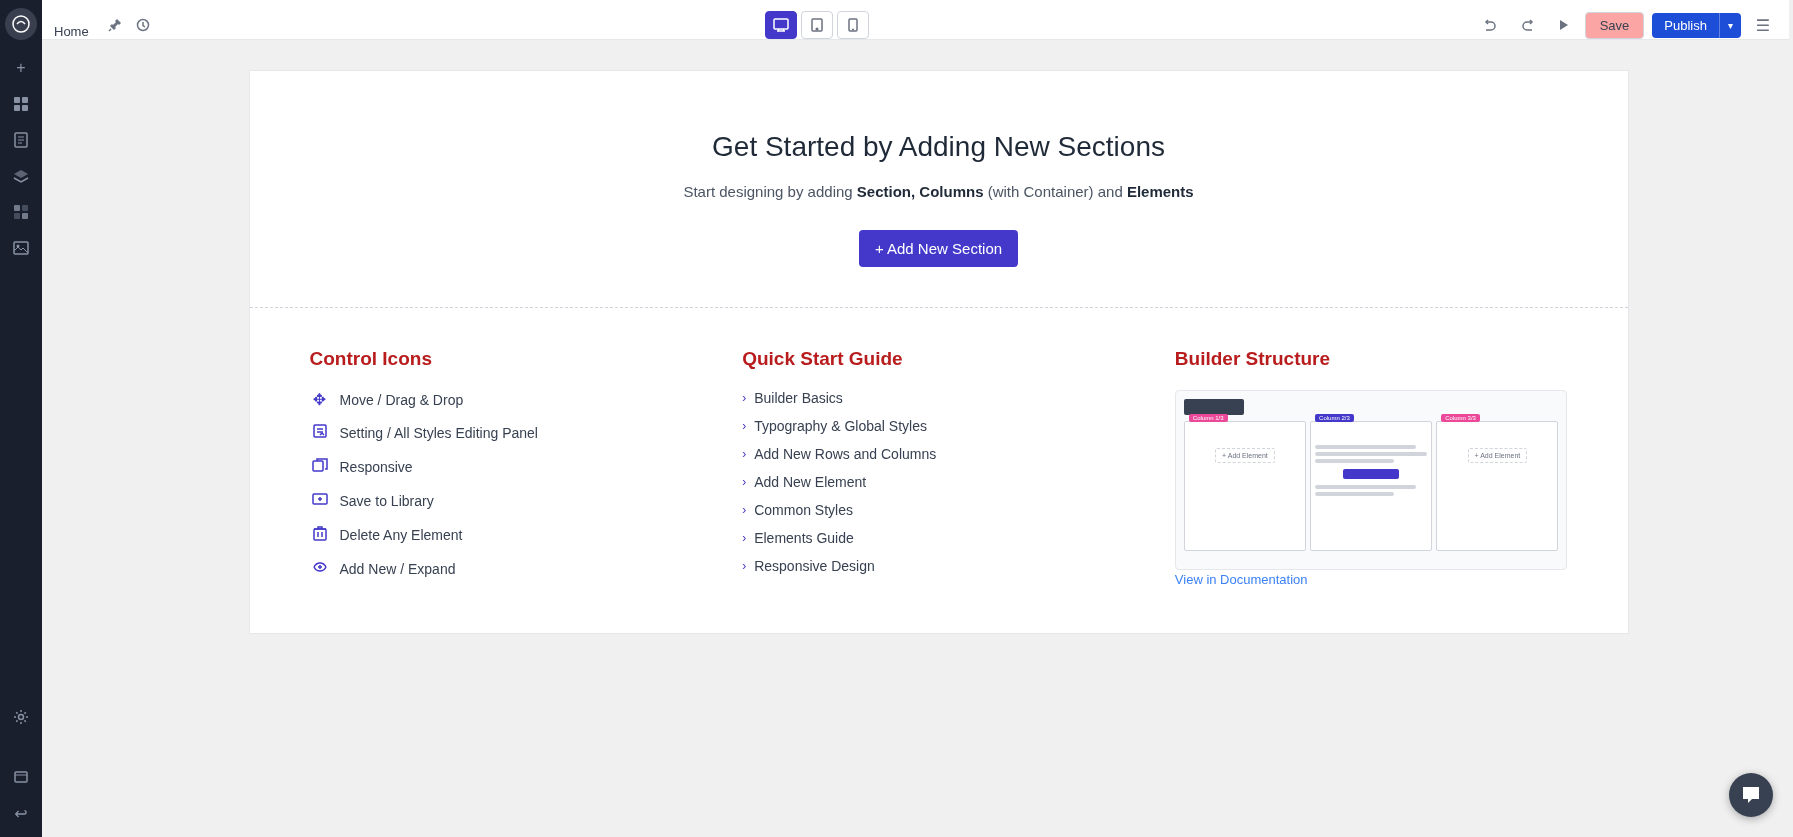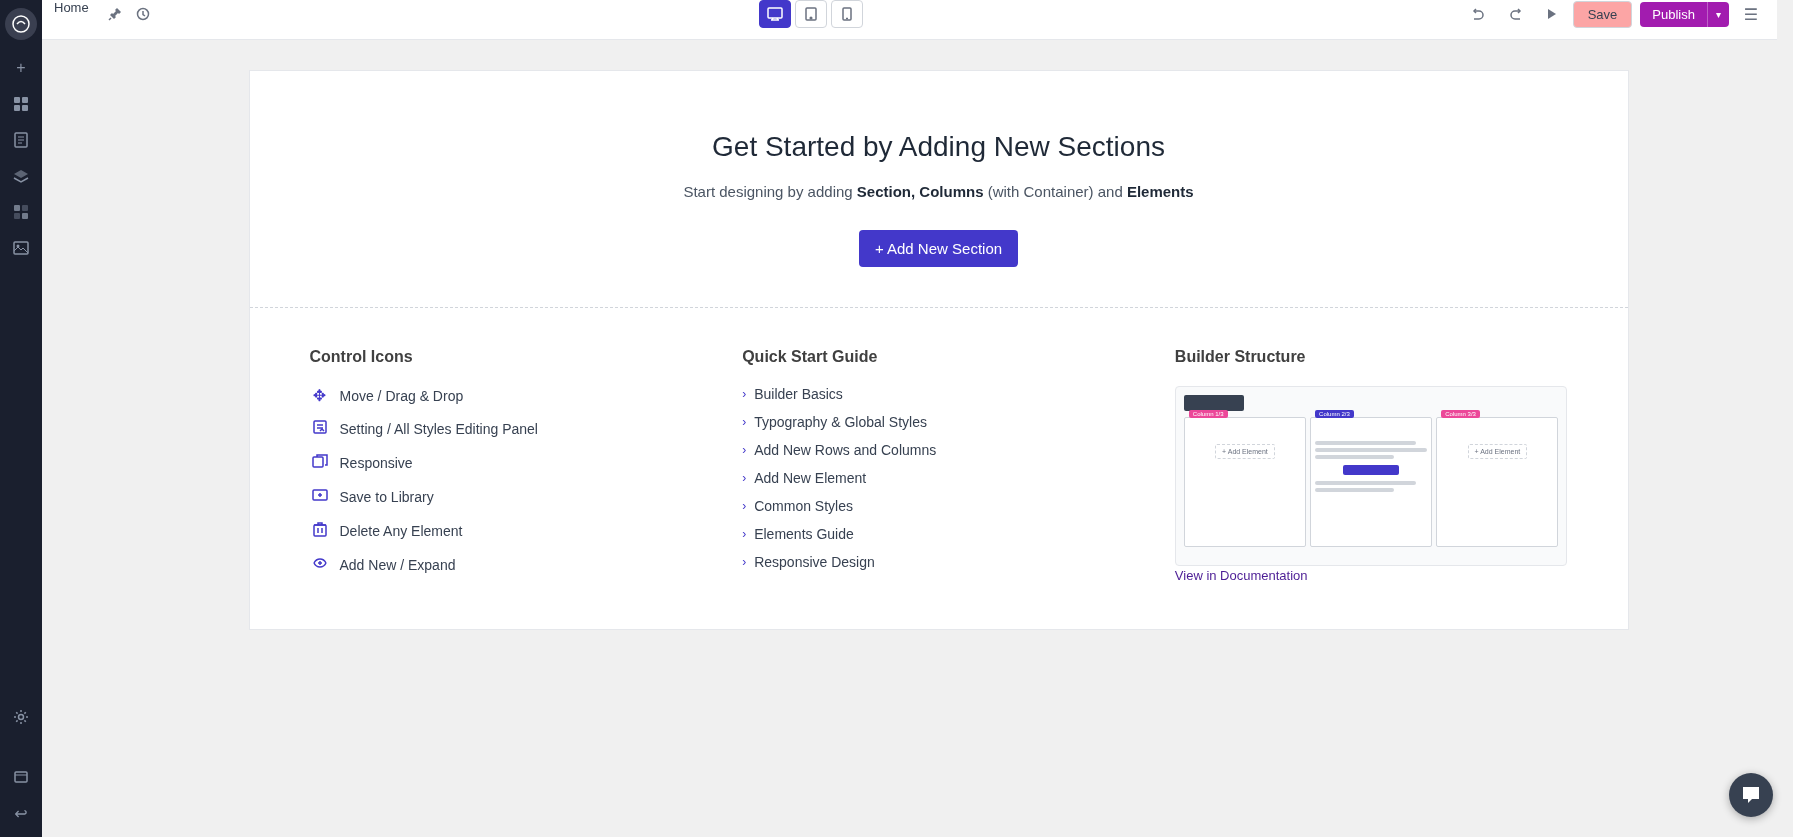--- a/index.html
+++ b/index.html
@@ -43,26 +43,26 @@
       font-size: 16px;
     }
     .sidebar-spacer { flex: 1; }
     .sidebar-bottom { display: flex; flex-direction: column; align-items: center; gap: 4px; }
 
     
     .topbar {
       position: fixed;
       top: 0;
       left: 42px;
-      right: 16px;
+      right: 4px;
       height: 40px;
       background: #fff;
       border-bottom: 1px solid #e5e7eb;
       display: flex;
-      align-items: flex-start;
+      align-items: flex-end;
       z-index: 50;
       padding: 0 12px;
     }
     .topbar-home {
       font-size: 13px;
       color: #374151;
       margin-right: 12px;
       cursor: pointer;
     }
     .topbar-icon-btn {
@@ -110,21 +110,21 @@
       border: 1px solid #d1d5db;
       border-radius: 4px;
       background: #fca5a5;
       font-size: 13px;
       cursor: pointer;
       color: #374151;
     }
     .publish-btn {
       display: flex;
       align-items: center;
-      background: #a21caf;
+      background: #1d4ed8;
       color: #fff;
       border: none;
       border-radius: 4px;
       cursor: pointer;
       font-size: 13px;
       overflow: hidden;
     }
     .publish-btn-main {
       padding: 5px 12px;
       border-right: 1px solid rgba(255,255,255,0.3);
@@ -201,23 +201,23 @@
 
     
     .info-section {
       display: grid;
       grid-template-columns: 1fr 1fr 1fr;
       gap: 40px;
       padding: 40px 60px;
     }
 
     .info-col h3 {
-      font-size: 16px;
+      font-size: 19px;
       font-weight: 600;
-      color: #404040;
+      color: #b91c1c;
       margin-bottom: 20px;
     }
 
     .control-item {
       display: flex;
       align-items: center;
       gap: 10px;
       margin-bottom: 14px;
       font-size: 14px;
       color: #374151;
@@ -309,21 +309,21 @@
       border-radius: 2px;
       margin: 3px 0;
       width: 100%;
     }
     .prev-text-line.short { width: 70%; }
 
     .view-docs-link {
       text-align: center;
       margin-top: 12px;
       font-size: 13px;
-      color: #4c1d95;
+      color: #3b82f6;
       cursor: pointer;
       text-decoration: none;
     }
 
     
     .chat-bubble {
       position: fixed;
       bottom: 20px;
       right: 20px;
       width: 44px;

